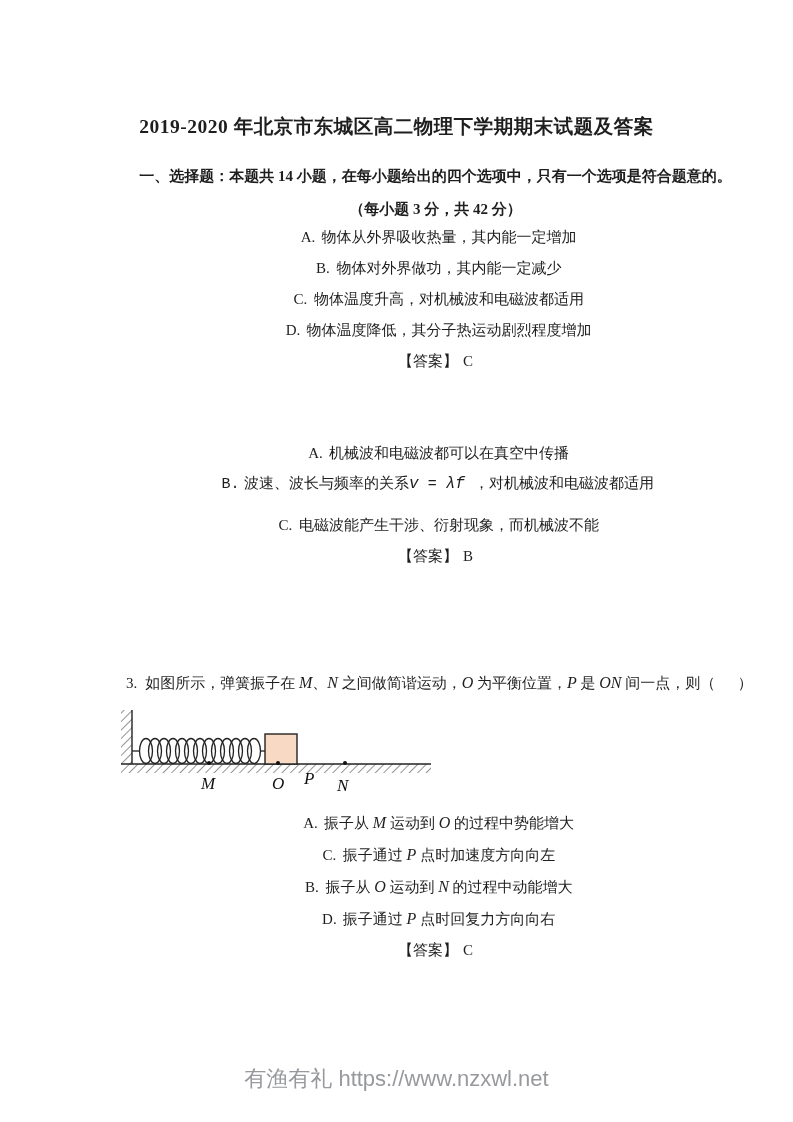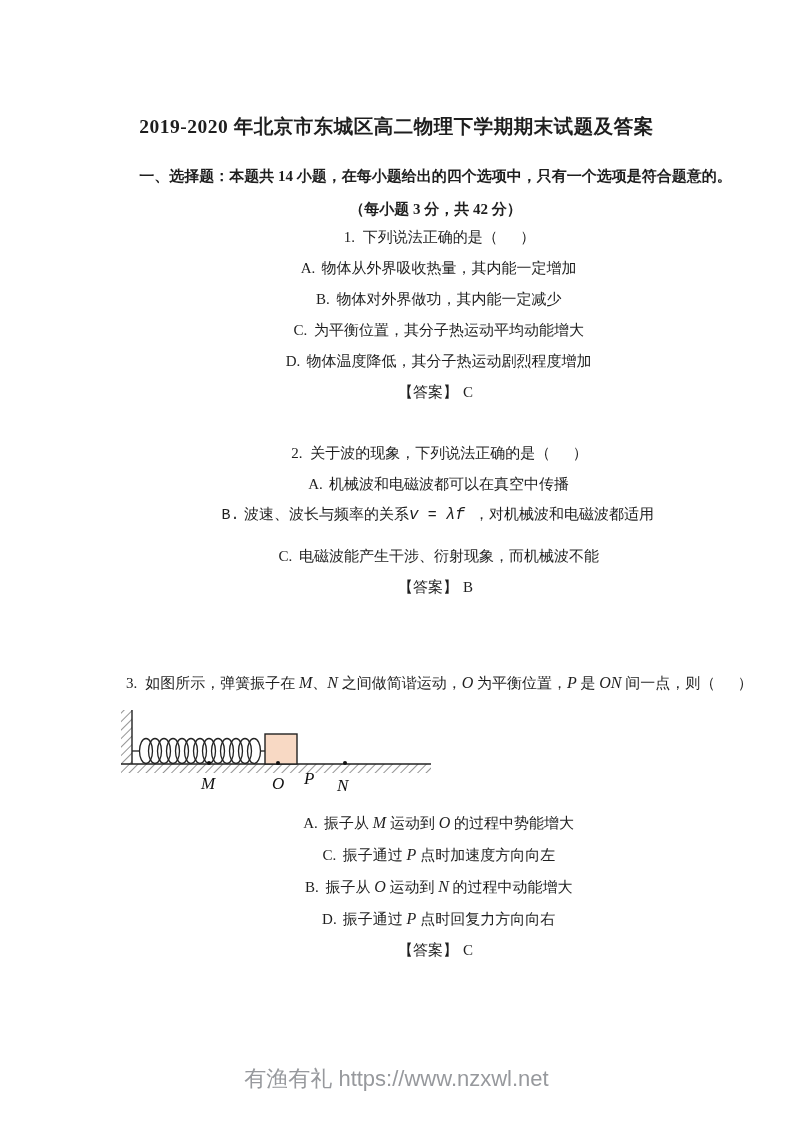--- a/index.html
+++ b/index.html
@@ -39,30 +39,28 @@
 <div class="page">
 
   <h1 class="title">2019-2020 年北京市东城区高二物理下学期期末试题及答案</h1>
 
   <div class="block heading" style="top:160px">
     <div class="line">一、选择题：本题共 14 小题，在每小题给出的四个选项中，只有一个选项是符合题意的。</div>
     <div class="line">（每小题 3 分，共 42 分）</div>
   </div>
 
   <section class="block q" style="top:222px">
-    <div class="line stem"><span class="qnum">1.</span><span class="rich"><span>下列说法正确的是（      ）</span></span></div>
     <div class="line option"><span class="olabel">A.</span><span class="rich"><span>物体从外界吸收热量，其内能一定增加</span></span></div>
     <div class="line option"><span class="olabel">B.</span><span class="rich"><span>物体对外界做功，其内能一定减少</span></span></div>
-    <div class="line option"><span class="olabel">C.</span><span class="rich"><span>为平衡位置，其分子热运动平均动能增大</span></span></div>
+    <div class="line option"><span class="olabel">C.</span><span class="rich"><span>物体温度升高，对机械波和电磁波都适用</span></span></div>
     <div class="line option"><span class="olabel">D.</span><span class="rich"><span>物体温度降低，其分子热运动剧烈程度增加</span></span></div>
     <div class="line answer"><span>【答案】</span><span class="ans-value">C</span></div>
   </section>
 
   <section class="block q" style="top:438px">
-    <div class="line stem"><span class="qnum">2.</span><span class="rich"><span>关于波的现象，下列说法正确的是（      ）</span></span></div>
     <div class="line option"><span class="olabel">A.</span><span class="rich"><span>机械波和电磁波都可以在真空中传播</span></span></div>
     <div class="line option tall"><span class="olabel">B.</span><span class="rich"><span>波速、波长与频率的关系</span><span class="math">v</span><span> = </span><span class="math">λf</span><span> ，对机械波和电磁波都适用</span></span></div>
     <div class="line option"><span class="olabel">C.</span><span class="rich"><span>电磁波能产生干涉、衍射现象，而机械波不能</span></span></div>
     <div class="line answer"><span>【答案】</span><span class="ans-value">B</span></div>
   </section>
 
   <section class="block q" style="top:667px">
     <div class="line stem"><span class="qnum">3.</span><span class="rich"><span>如图所示，弹簧振子在 </span><span class="math">M</span><span>、</span><span class="math">N</span><span> 之间做简谐运动，</span><span class="math">O</span><span> 为平衡位置，</span><span class="math">P</span><span> 是 </span><span class="math">ON</span><span> 间一点，则（      ）</span></span></div>
 
     <svg class="figure" width="320" height="88" viewBox="0 0 320 88">

